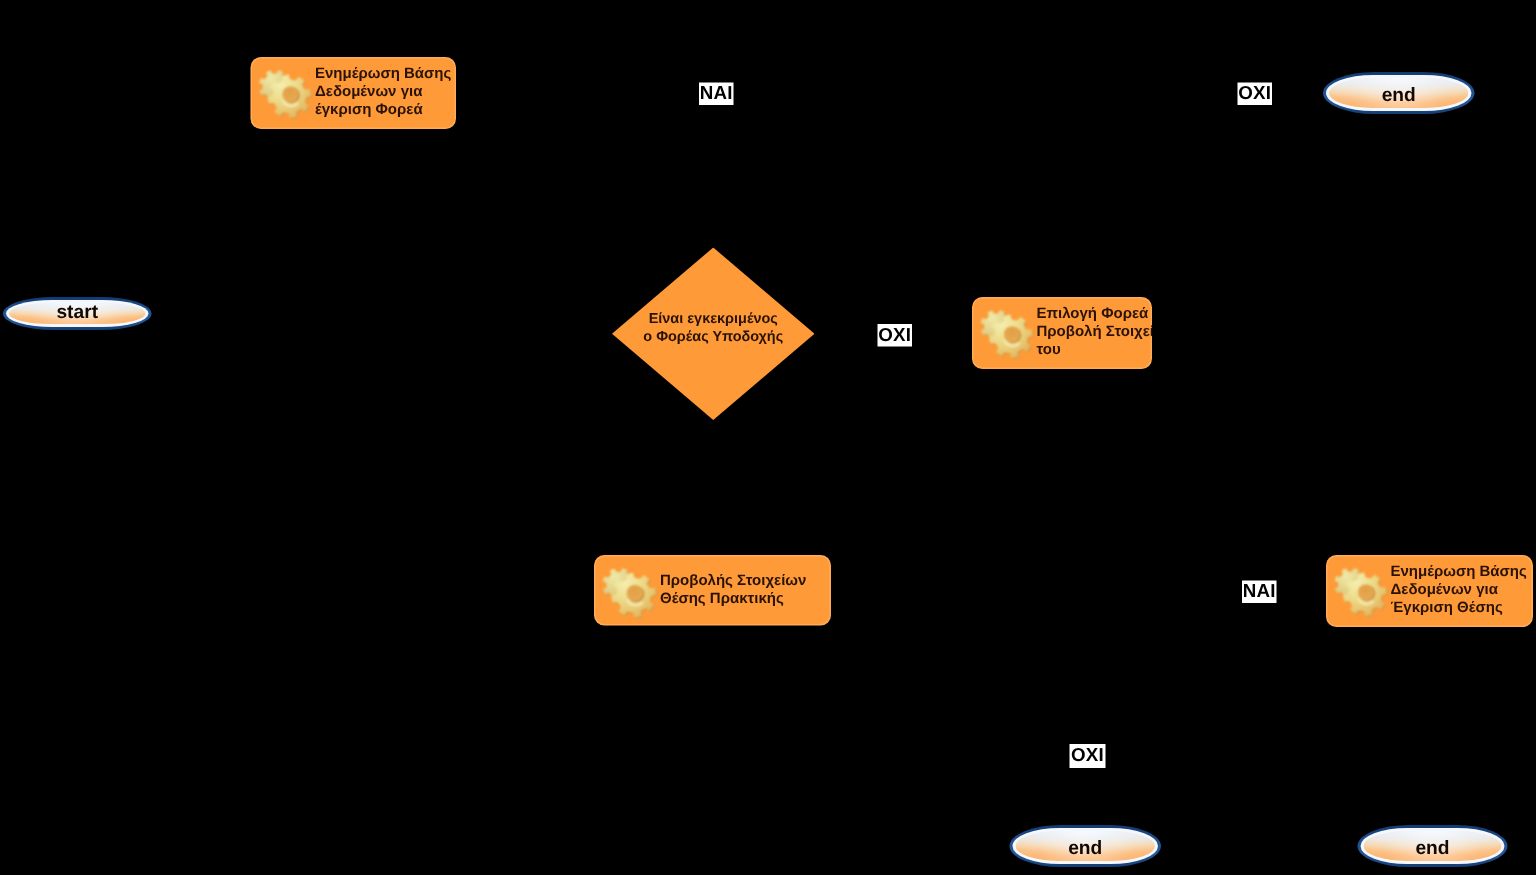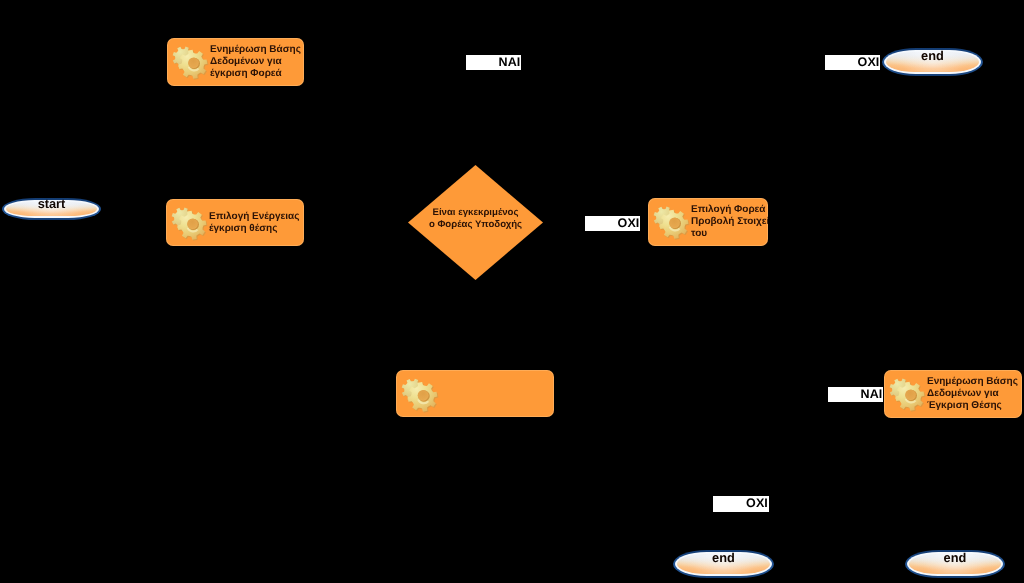--- a/index.html
+++ b/index.html
@@ -11,41 +11,41 @@
   
   .proc{position:absolute;background:#fe9a38;border-radius:7px;overflow:hidden;
         box-shadow:inset 0 0 0 1px rgba(255,214,160,.30);}
   .proc .ptxt{position:absolute;color:#2b1206;font-weight:bold;
               font-size:10px;line-height:11.8px;letter-spacing:0px;white-space:pre-line;}
   .gear{position:absolute;}
 
   
   .term{position:absolute;border-radius:34%/50%;box-sizing:border-box;
         background:linear-gradient(to bottom,#123a70 0%,#1e4f8d 35%,#24589a 70%,#143d73 100%);
-        display:flex;align-items:flex-start;justify-content:center;}
+        display:flex;align-items:center;justify-content:center;}
   .term .inner{position:absolute;left:1.8px;top:1.8px;right:1.8px;bottom:1.8px;
         border-radius:33%/50%;background:#f4f8fd;}
   .term .face{position:absolute;left:3.8px;top:3.6px;right:3.8px;bottom:3.6px;
         border-radius:32%/50%;
         background:
           radial-gradient(120% 150% at 50% 0%, rgba(247,250,255,.95) 0%, rgba(240,244,250,.55) 22%, rgba(255,255,255,0) 55%),
           radial-gradient(62% 140% at 50% 52%, rgba(255,255,255,.55) 0%, rgba(255,255,255,.12) 55%, rgba(255,255,255,0) 100%),
           linear-gradient(to bottom,#e9ecf1 0%,#e6e8eb 14%,#eddfca 32%,#f7cf9d 50%,#fbbd7d 66%,#fcb26b 82%,#fbae63 100%);}
   .term .ttxt{position:relative;font-weight:bold;font-size:12.8px;color:#120803;line-height:1;z-index:3;}
 
   
   .dia{position:absolute;}
   .dia svg{position:absolute;inset:0;}
   .dia .dtxt{position:absolute;left:0;right:0;text-align:center;
              color:#2b1206;font-weight:bold;font-size:9.65px;line-height:12px;white-space:pre-line;}
 
   
   .lbl{position:absolute;background:#ffffff;color:#000;font-weight:bold;
        font-size:12.5px;line-height:15px;text-align:center;letter-spacing:0.1px;
-       font-family:"Liberation Sans",sans-serif;padding-left:32px;}
+       font-family:"Liberation Sans",sans-serif;}
 </style>
 </head>
 <body>
 
 <div id="stage">
   <svg width="0" height="0" style="position:absolute" aria-hidden="true">
     <defs>
       <radialGradient id="gearBigGrad" cx="30%" cy="22%" r="92%">
         <stop offset="0%" stop-color="#f6edb0"></stop>
           <stop offset="35%" stop-color="#eedf8f"></stop>
@@ -87,41 +87,36 @@
 
   <div class="proc" style="left:167px;top:38px;width:137px;height:48px;">
     <span class="gear" style="left:3px;top:4px;width:39px;height:39px;"><svg viewBox="0 0 32 32" width="100%" height="100%">
           <use href="#gearsIcon"></use>
         </svg></span>
     <span class="ptxt" style="left:43px;top:6px;width:95px;">Ενημέρωση Βάσης
 Δεδομένων για
 έγκριση Φορεά</span>
   </div>
 
-  <div class="proc" style="left:166px;top:199px;width:138px;height:47px;">
-    <span class="gear" style="left:3px;top:4px;width:39px;height:39px;"><svg viewBox="0 0 32 32" width="100%" height="100%">
-          <use href="#gearsIcon"></use>
-        </svg></span>
-    <span class="ptxt" style="left:43px;top:12px;width:96px;">Επιλογή Ενέργειας
-έγκριση θέσης</span>
-  </div>
 
   <div class="proc" style="left:648px;top:198px;width:120px;height:48px;">
     <span class="gear" style="left:3px;top:4px;width:39px;height:39px;"><svg viewBox="0 0 32 32" width="100%" height="100%">
           <use href="#gearsIcon"></use>
         </svg></span>
     <span class="ptxt" style="left:43px;top:6px;width:95px;">Επιλογή Φορεά και
 Προβολή Στοιχείων
 του</span>
   </div>
 
   <div class="proc" style="left:396px;top:370px;width:158px;height:47px;">
     <span class="gear" style="left:3px;top:4px;width:40px;height:40px;"><svg viewBox="0 0 32 32" width="100%" height="100%">
           <use href="#gearsIcon"></use>
         </svg></span>
+    <span class="ptxt" style="left:44px;top:12px;width:115px;">Προβολής Στοιχείων
+Θέσης Πρακτικής</span>
   </div>
 
   <div class="proc" style="left:884px;top:370px;width:138px;height:48px;">
     <span class="gear" style="left:3px;top:4px;width:39px;height:39px;"><svg viewBox="0 0 32 32" width="100%" height="100%">
           <use href="#gearsIcon"></use>
         </svg></span>
     <span class="ptxt" style="left:43px;top:6px;width:95px;">Ενημέρωση Βάσης
 Δεδομένων για
 Έγκριση Θέσης</span>
   </div>

